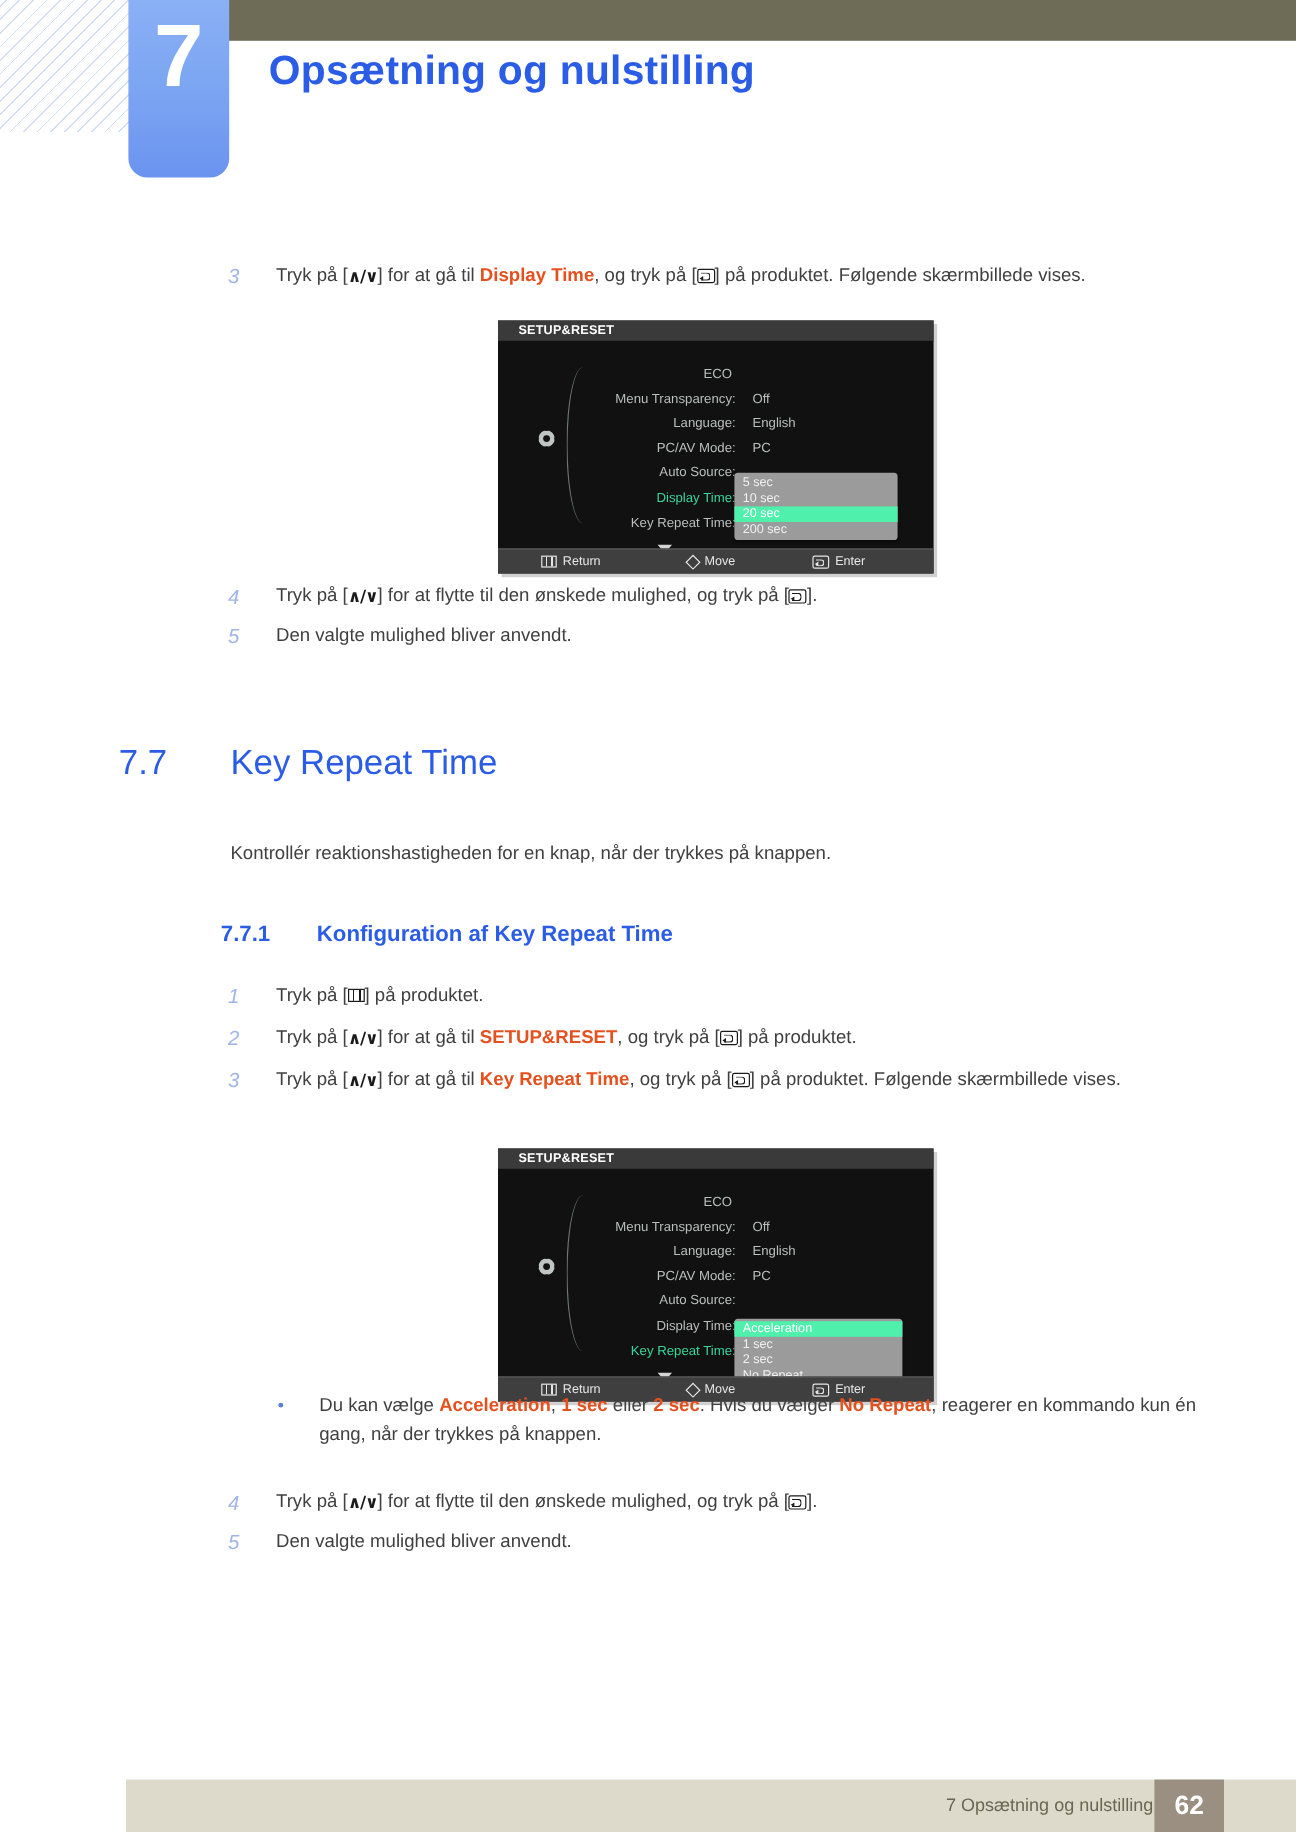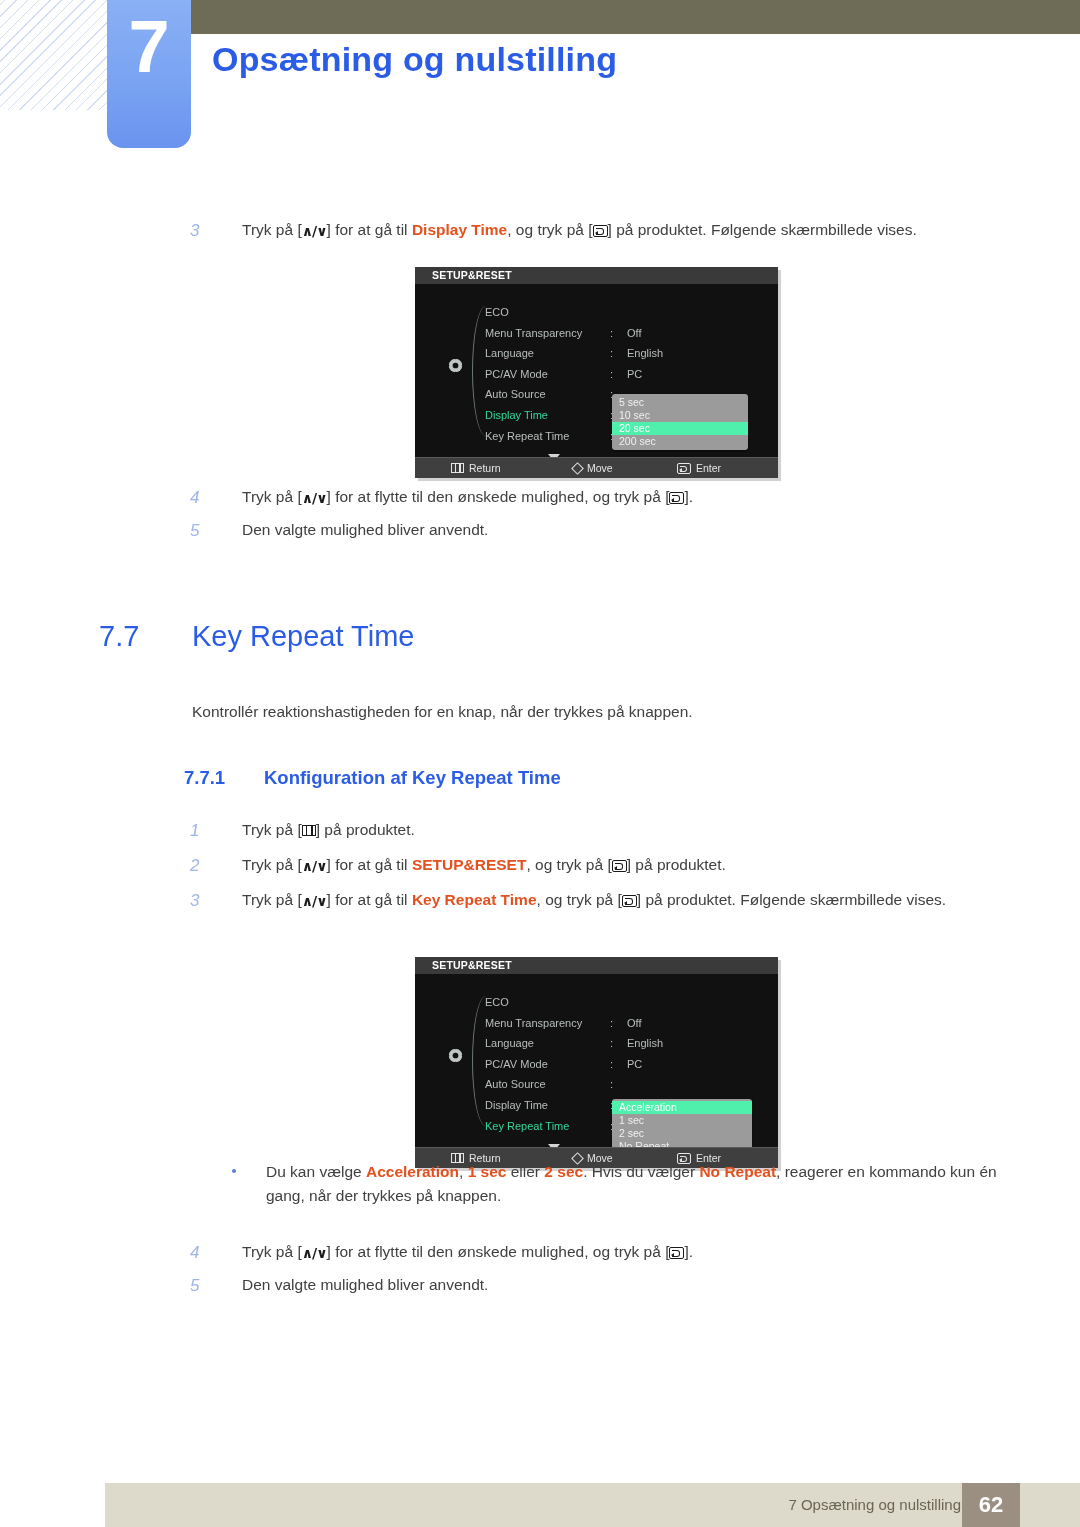--- a/index.html
+++ b/index.html
@@ -30,36 +30,36 @@
     box-sizing:border-box;
   }
   .chap-num{
     position:absolute;left:0;top:10px;width:84px;
     text-align:center;
     font-size:74px;font-weight:bold;color:#ffffff;
     line-height:1;
     font-family:"Liberation Sans", sans-serif;
   }
   .chap-title{
-    position:absolute;left:212px;top:40px;
+    position:absolute;left:224px;top:40px;
     font-size:34px;font-weight:bold;color:#2b5ce6;
     letter-spacing:.2px;
   }
 
   
   .step{
     position:absolute;
     font-size:15.5px;color:#404040;
     line-height:1.55;
   }
   .step .num{
     position:absolute;left:0;top:0;width:22px;text-align:left;
     color:#9fb4e8;font-size:17px;font-style:italic;font-weight:normal;
   }
-  .step .body{margin-left:52px;display:block;}
+  .step .body{margin-left:40px;display:block;}
   .kw{color:#e4511e;font-weight:bold;}
   .kbd{
     display:inline-block;
     font-family:"DejaVu Sans", sans-serif;
     font-size:14px;color:#1a1a1a;font-weight:bold;
     letter-spacing:-1px;
     transform:translateY(1px);
   }
   .kbd-menu{
     display:inline-block;width:14px;height:11px;
@@ -136,21 +136,21 @@
     border-left:1.3px solid #6f7a75;
     border-radius:60% 0 0 60%/50% 0 0 50%;
     height:130px;
   }
   .rows{position:absolute;left:70px;top:18px;}
   .row{
     height:20.6px;line-height:20.6px;
     font-size:11px;color:#b9bfbc;
     white-space:nowrap;position:relative;
   }
-  .row .lbl{display:inline-block;width:125px;}
+  .row .lbl{display:inline-block;width:125px;text-align:right;}
   .row .colon{display:inline-block;width:17px;}
   .row .val{color:#b9bfbc;}
   .row.active .lbl{color:#35d69a;}
   .caret-down{
     position:absolute;left:133px;
     width:0;height:0;border-left:6.5px solid transparent;
     border-right:6.5px solid transparent;border-top:7px solid #d4d4d4;
   }
   .dropdown{
     position:absolute;

